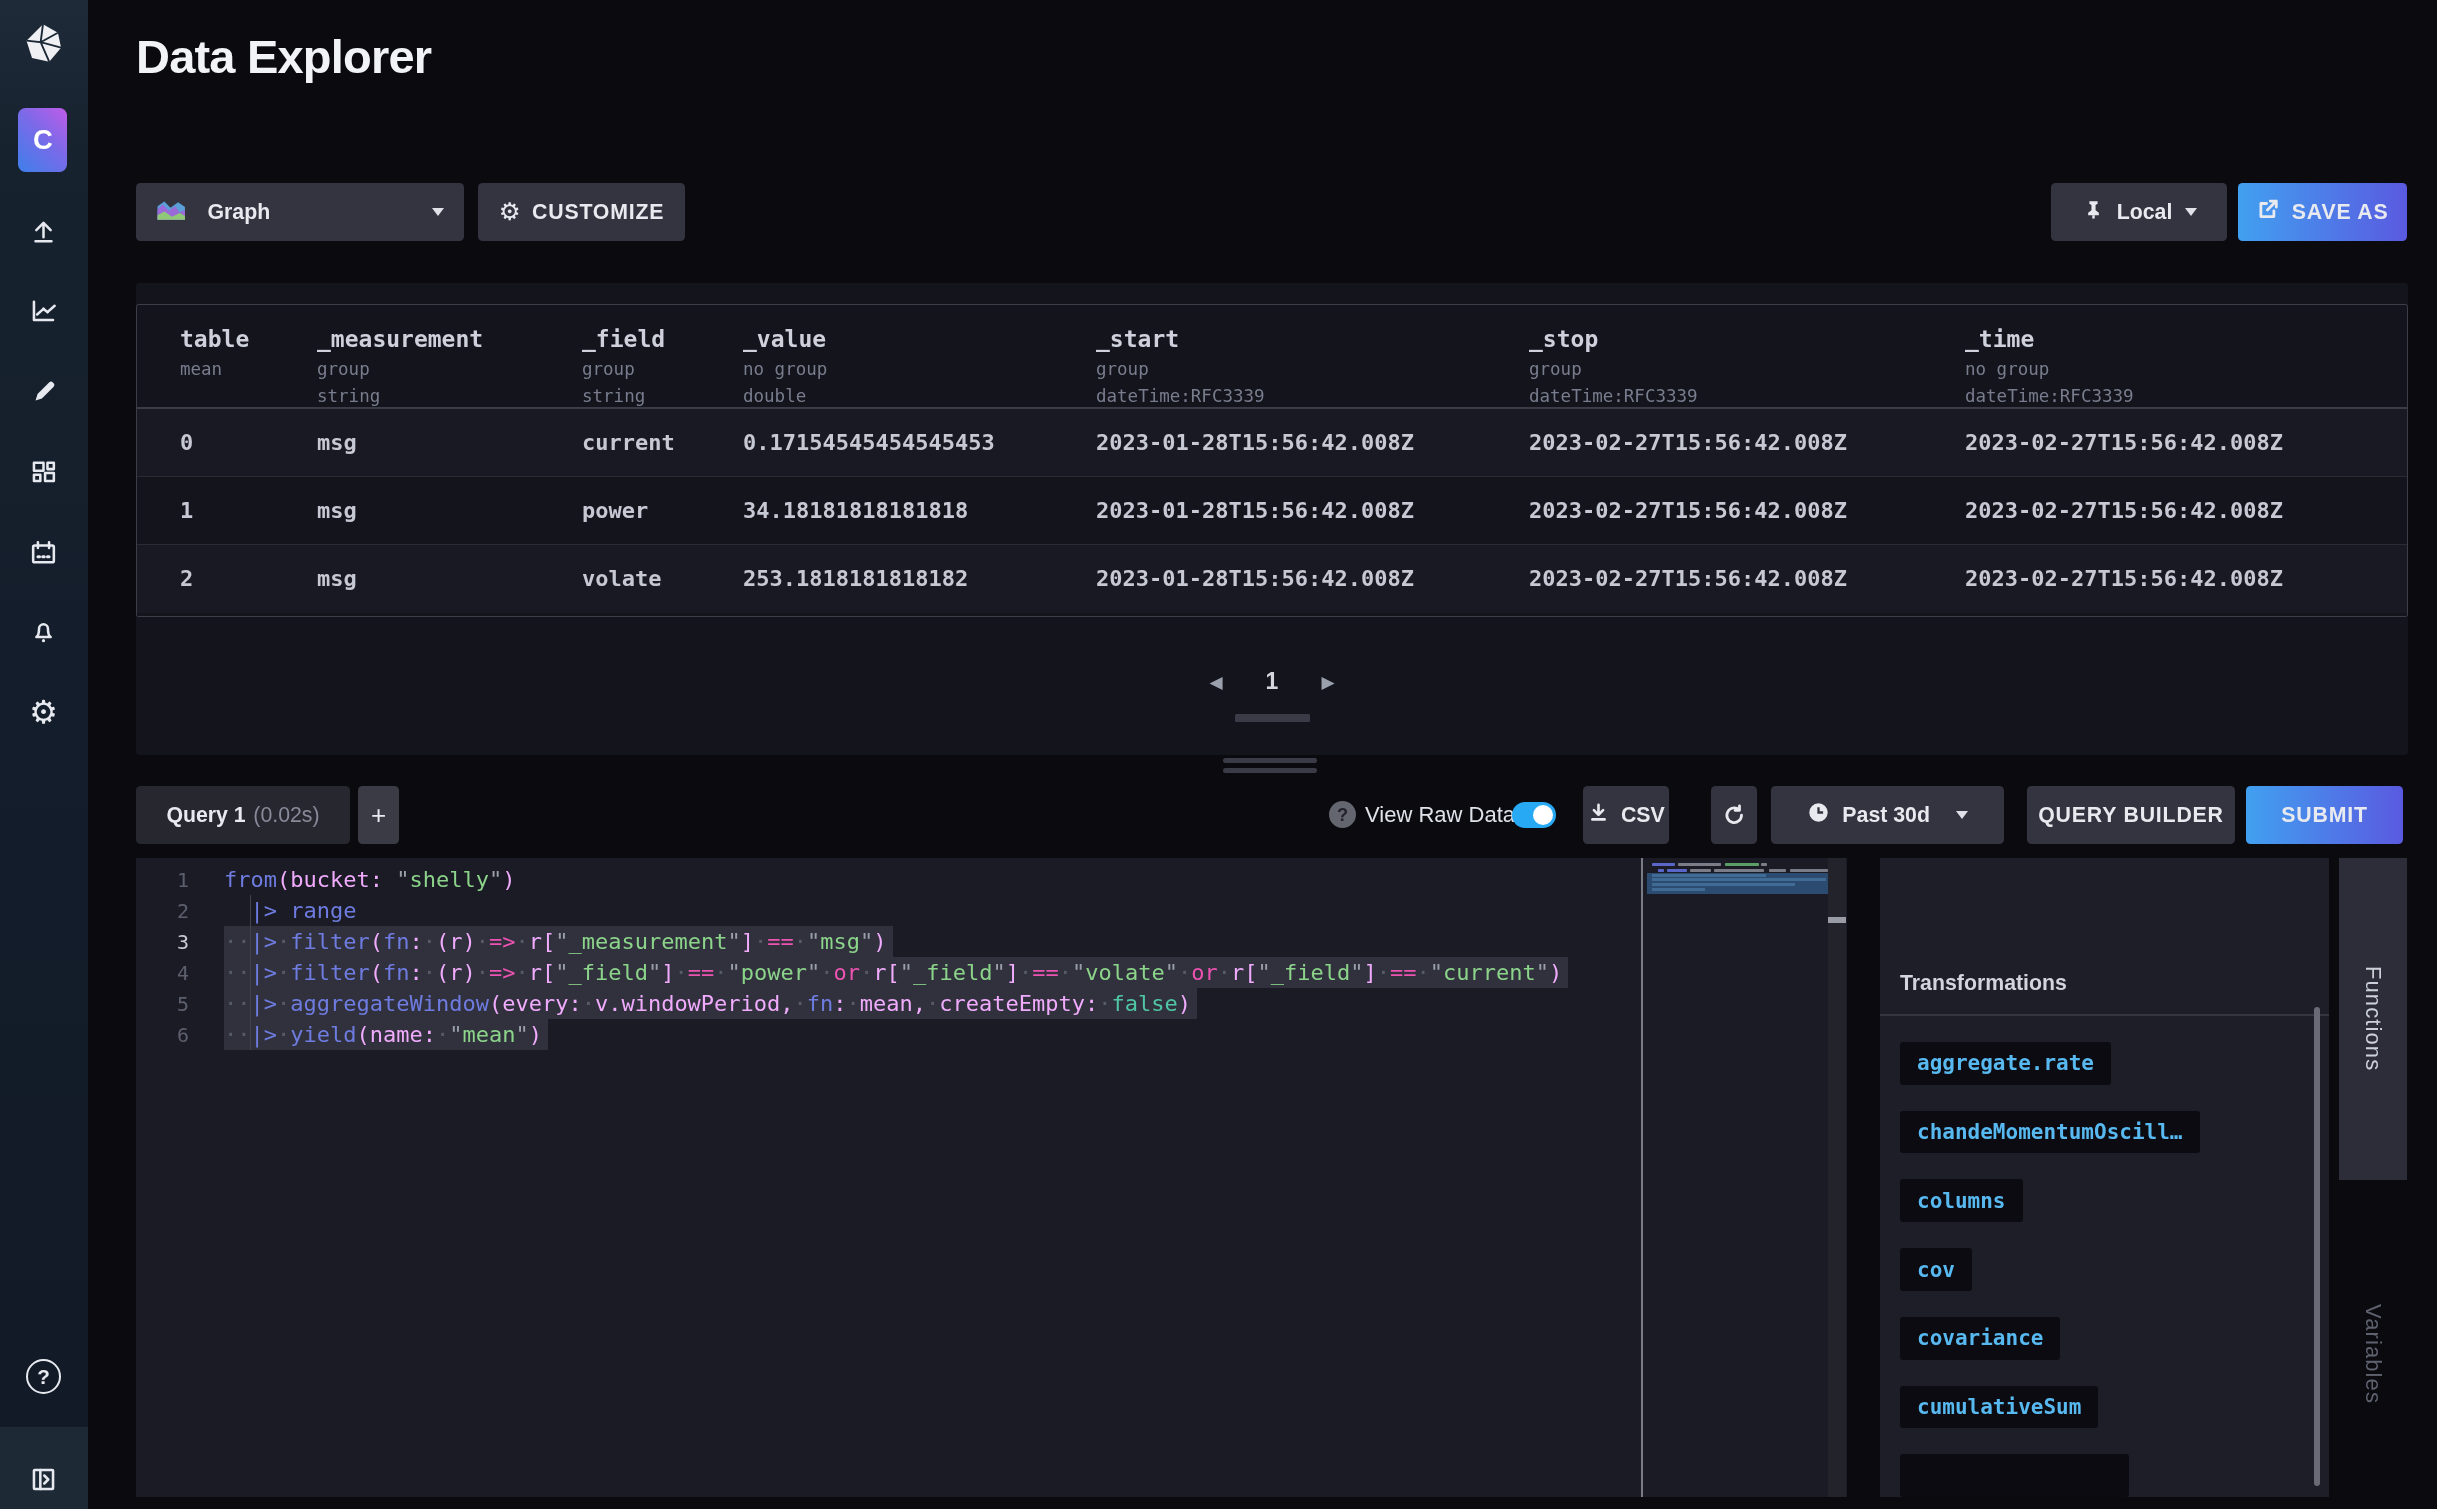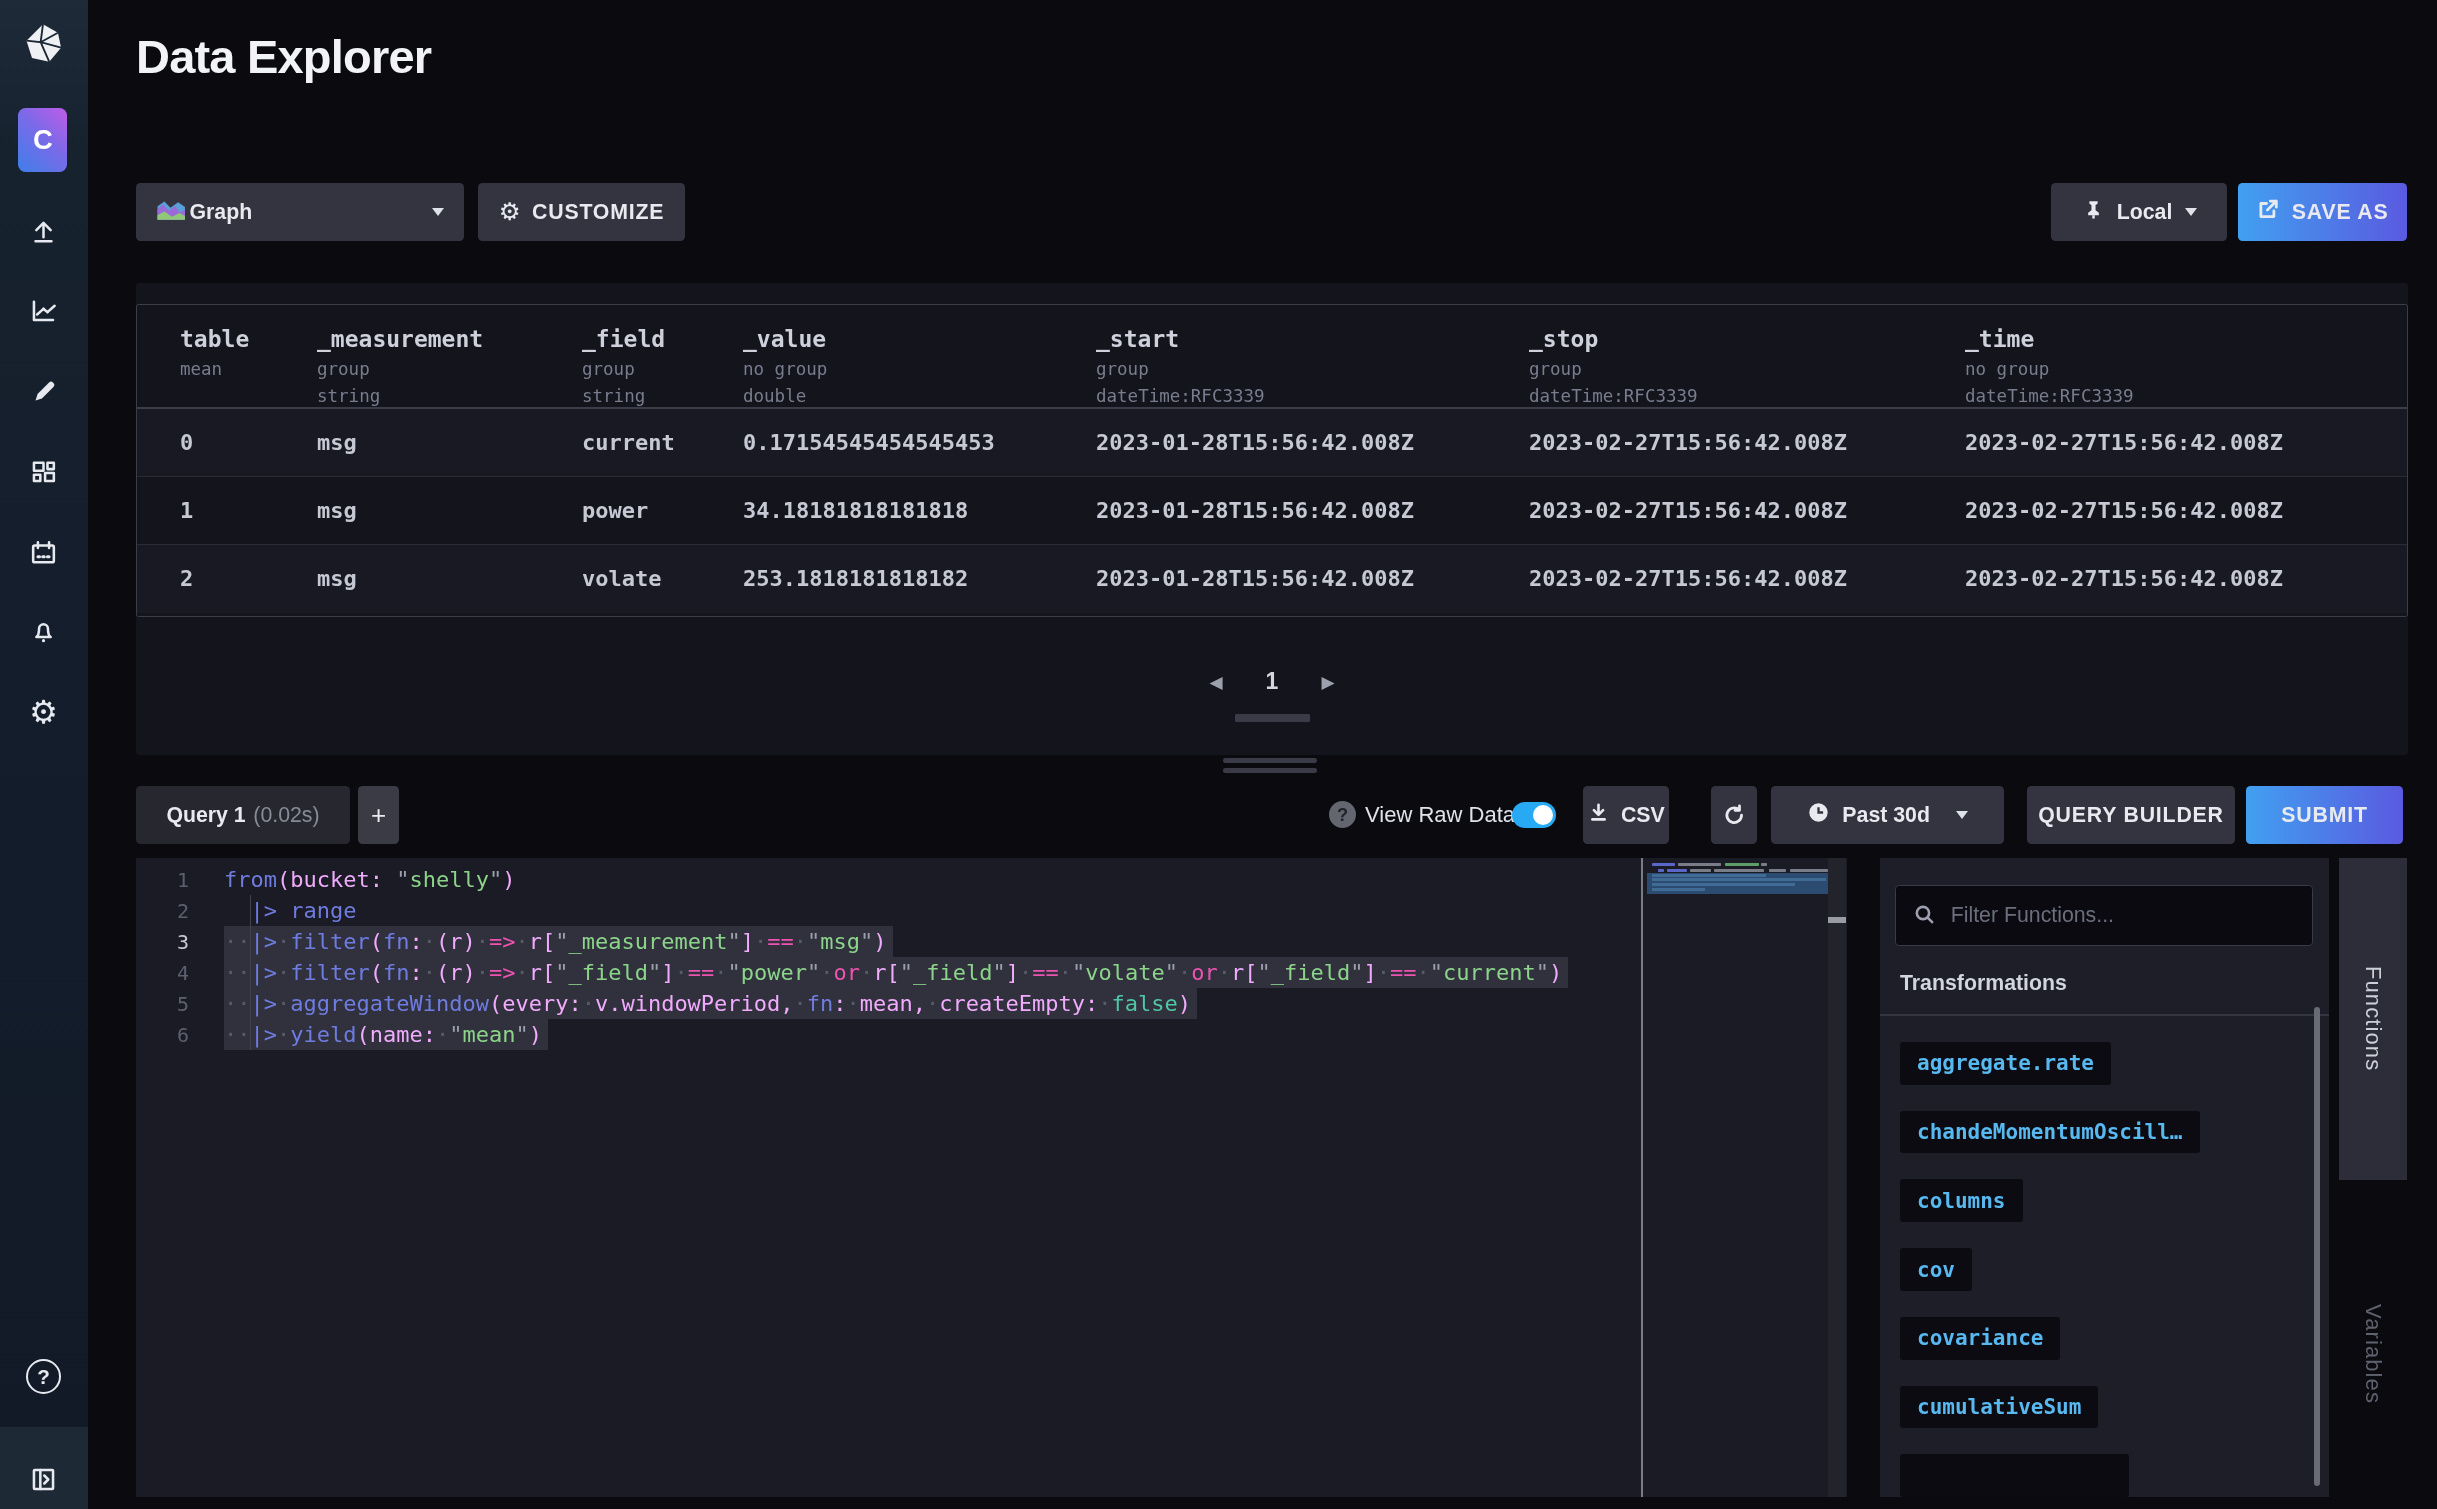--- a/index.html
+++ b/index.html
@@ -28,21 +28,21 @@
 
   
   #page-title{position:absolute;left:136px;top:29px;font-size:47px;font-weight:700;color:#f2f3f6;letter-spacing:-0.8px;}
 
   
   .btn{position:absolute;top:183px;height:58px;background:var(--button-bg);border-radius:4.6px;
     display:flex;align-items:center;justify-content:center;color:#e8eaef;font-size:21.3px;font-weight:700;cursor:pointer;}
   .caret{width:0;height:0;border-left:6.9px solid transparent;border-right:6.9px solid transparent;border-top:8.4px solid #dfe2e9;}
   #graph-dd{left:136px;width:328px;justify-content:flex-start;padding:0 20px;}
   #graph-dd .caret{margin-left:auto;}
-  #graph-dd .lbl{margin-left:3px;}
+  #graph-dd .lbl{margin-left:21px;}
   #customize-btn{left:478px;width:207px;letter-spacing:0.8px;gap:10.7px;}
   #local-dd{left:2051px;width:176px;gap:12.2px;}
   #saveas-btn{left:2238px;width:169px;background:linear-gradient(90deg,var(--submit-grad-start),var(--submit-grad-end));gap:11px;letter-spacing:0.8px;}
 
   
   #cell{position:absolute;left:136px;top:283px;width:2272px;height:472px;background:#14141c;border-radius:3px;}
   #raw-table{position:absolute;left:0;top:20.6px;width:2272px;height:313px;background:#14141d;
     border:1.5px solid #3c3d49;border-radius:2.3px;}
   .tgrid{display:grid;grid-template-columns:137px 265px 161px 353px 433px 436px 1fr;padding-left:43px;}
   #thead{height:104px;border-bottom:2.3px solid #3c3d49;align-items:start;}
@@ -383,29 +383,20 @@
         <div style="top:10px;width:143px"></div>
         <div style="top:14.5px;width:53px"></div>
       </div>
     </div>
     <div id="mm-strip">
       <div id="mm-dash"></div>
     </div>
   </div>
 
   <div id="fn-panel">
-    <div id="fn-search">
-      <span>
-        <svg viewBox="0 0 30 30" width="23" height="23" class="tool-svg" style="stroke:#9da0ac">
-            <circle cx="13" cy="13" r="8"></circle>
-            <path d="M19 19l6 6"></path>
-          </svg>
-      </span>
-      <input type="text" placeholder="Filter Functions..." style="">
-    </div>
     <div id="fn-cat">Transformations</div>
     <div id="fn-divider"></div>
     <div id="functions-list">
         <div class="fn-pill">aggregate.rate</div>
         <div class="fn-pill">chandeMomentumOscill…</div>
         <div class="fn-pill">columns</div>
         <div class="fn-pill">cov</div>
         <div class="fn-pill">covariance</div>
         <div class="fn-pill">cumulativeSum</div>
         <div class="fn-pill empty"></div>

